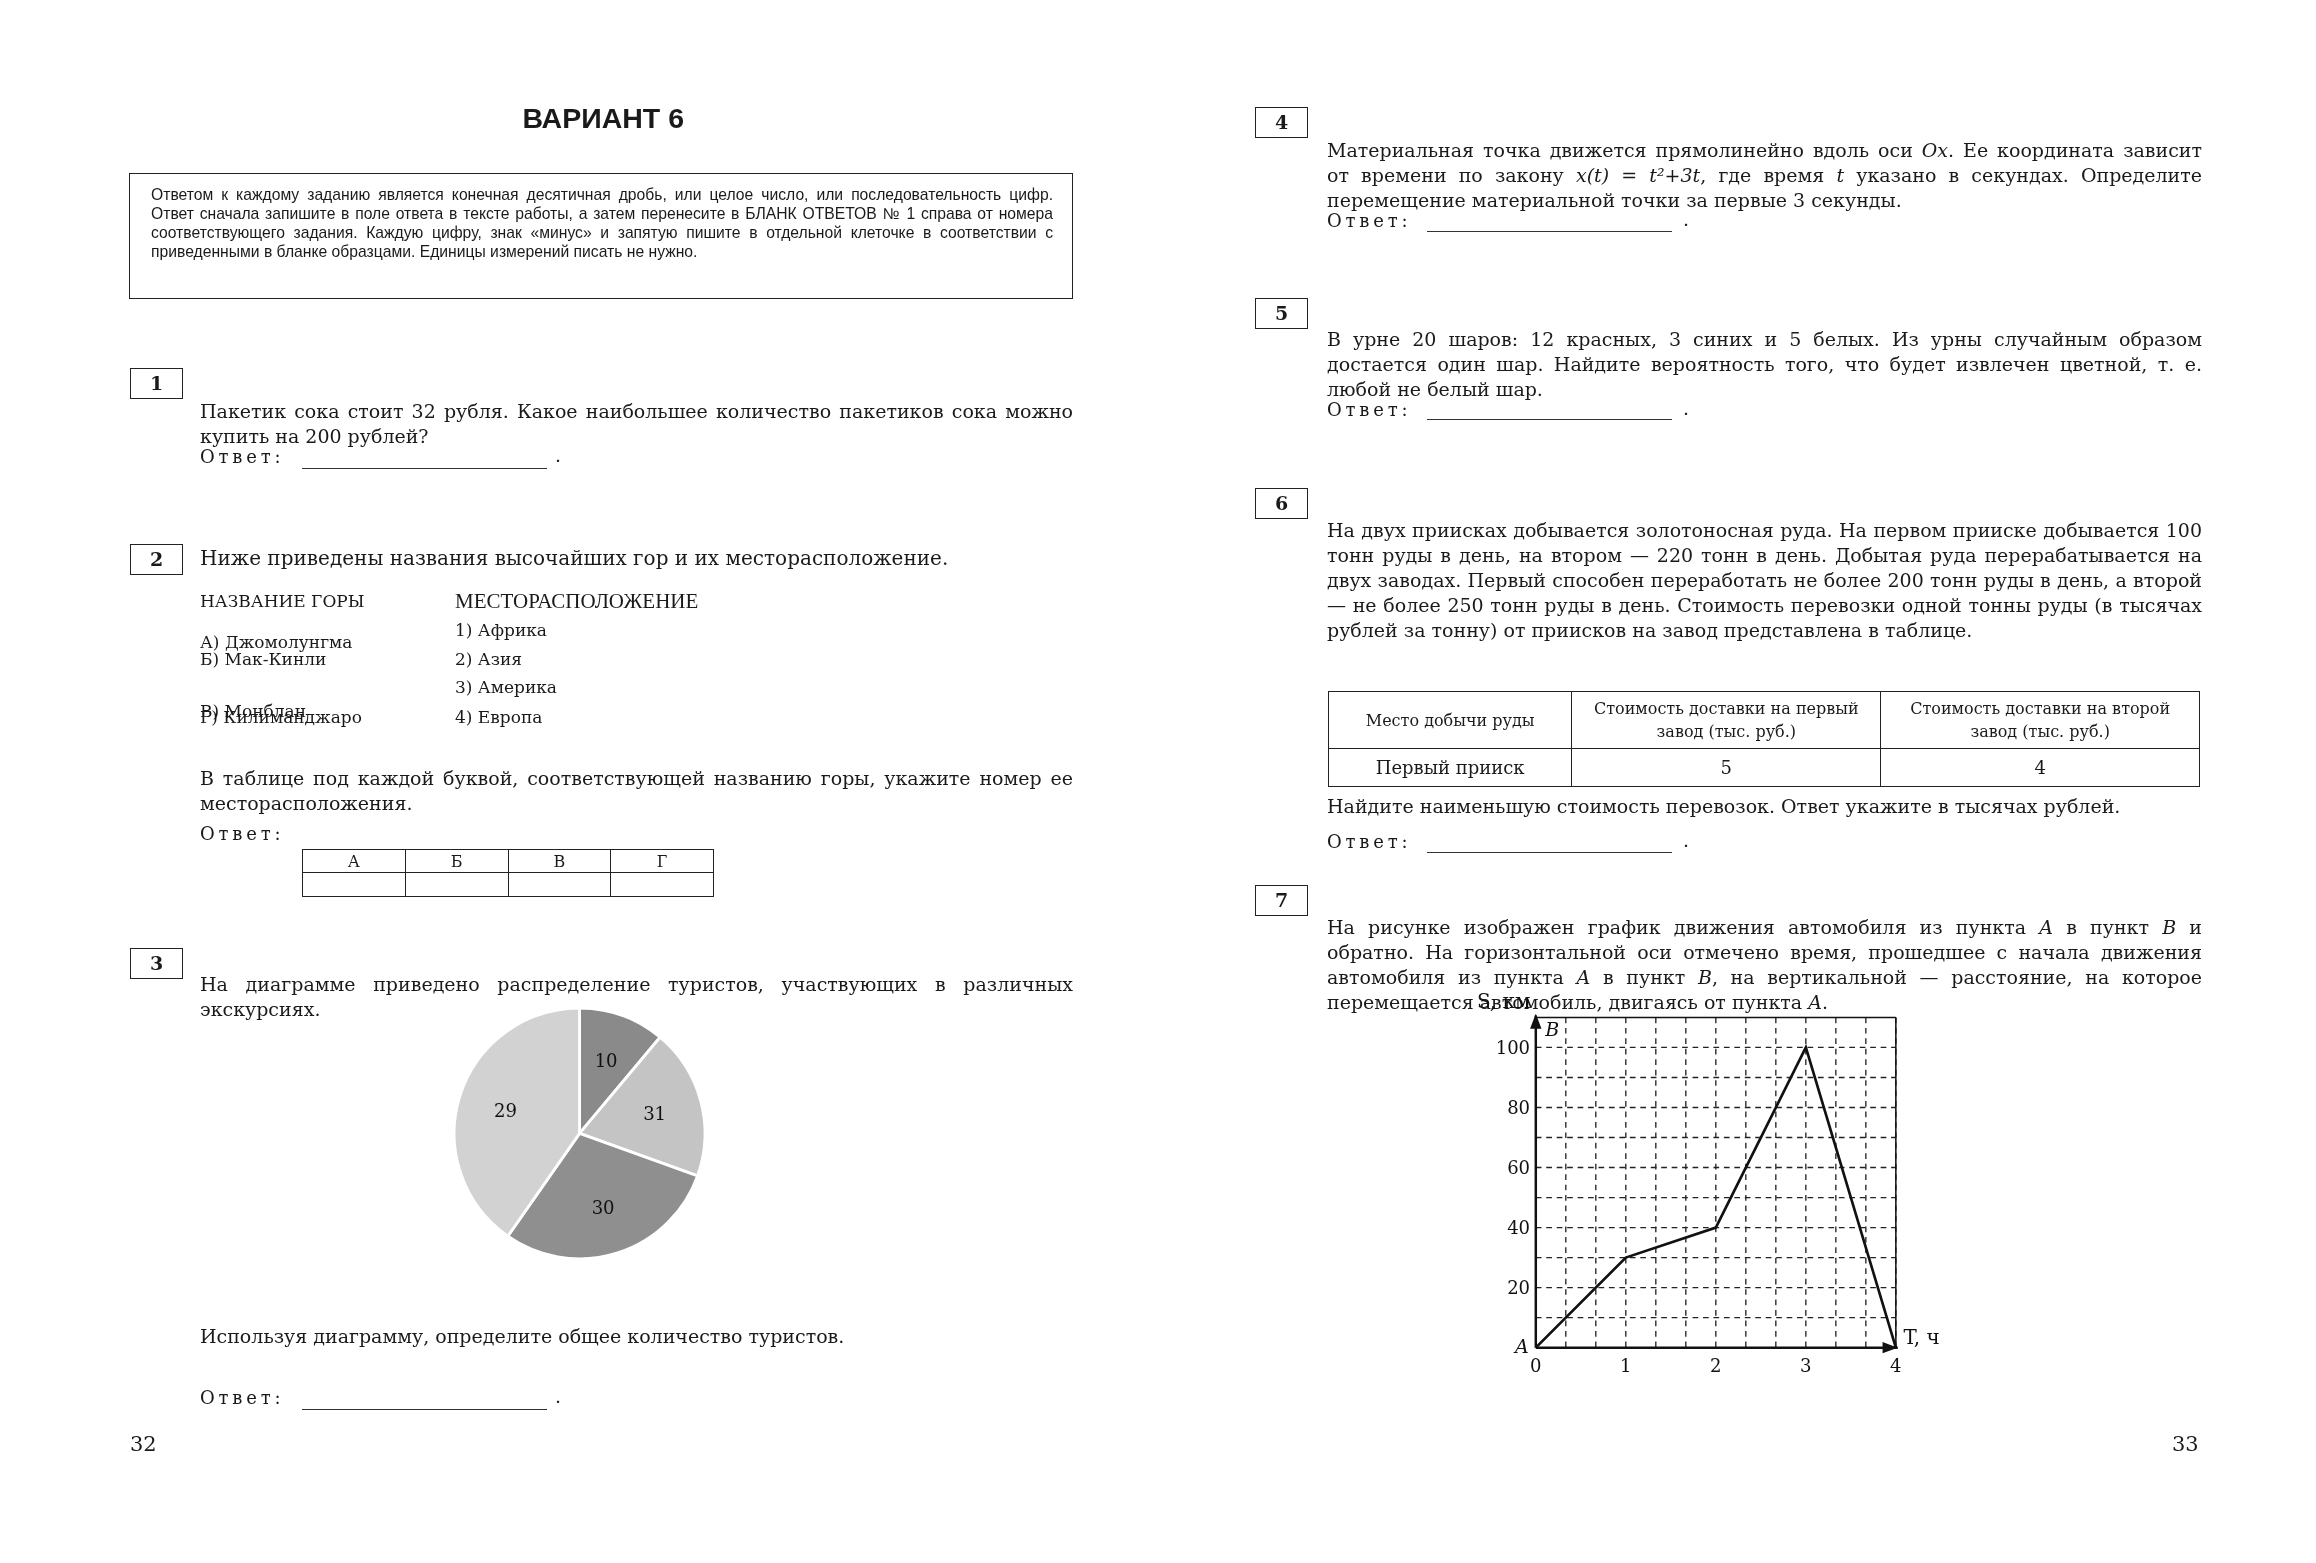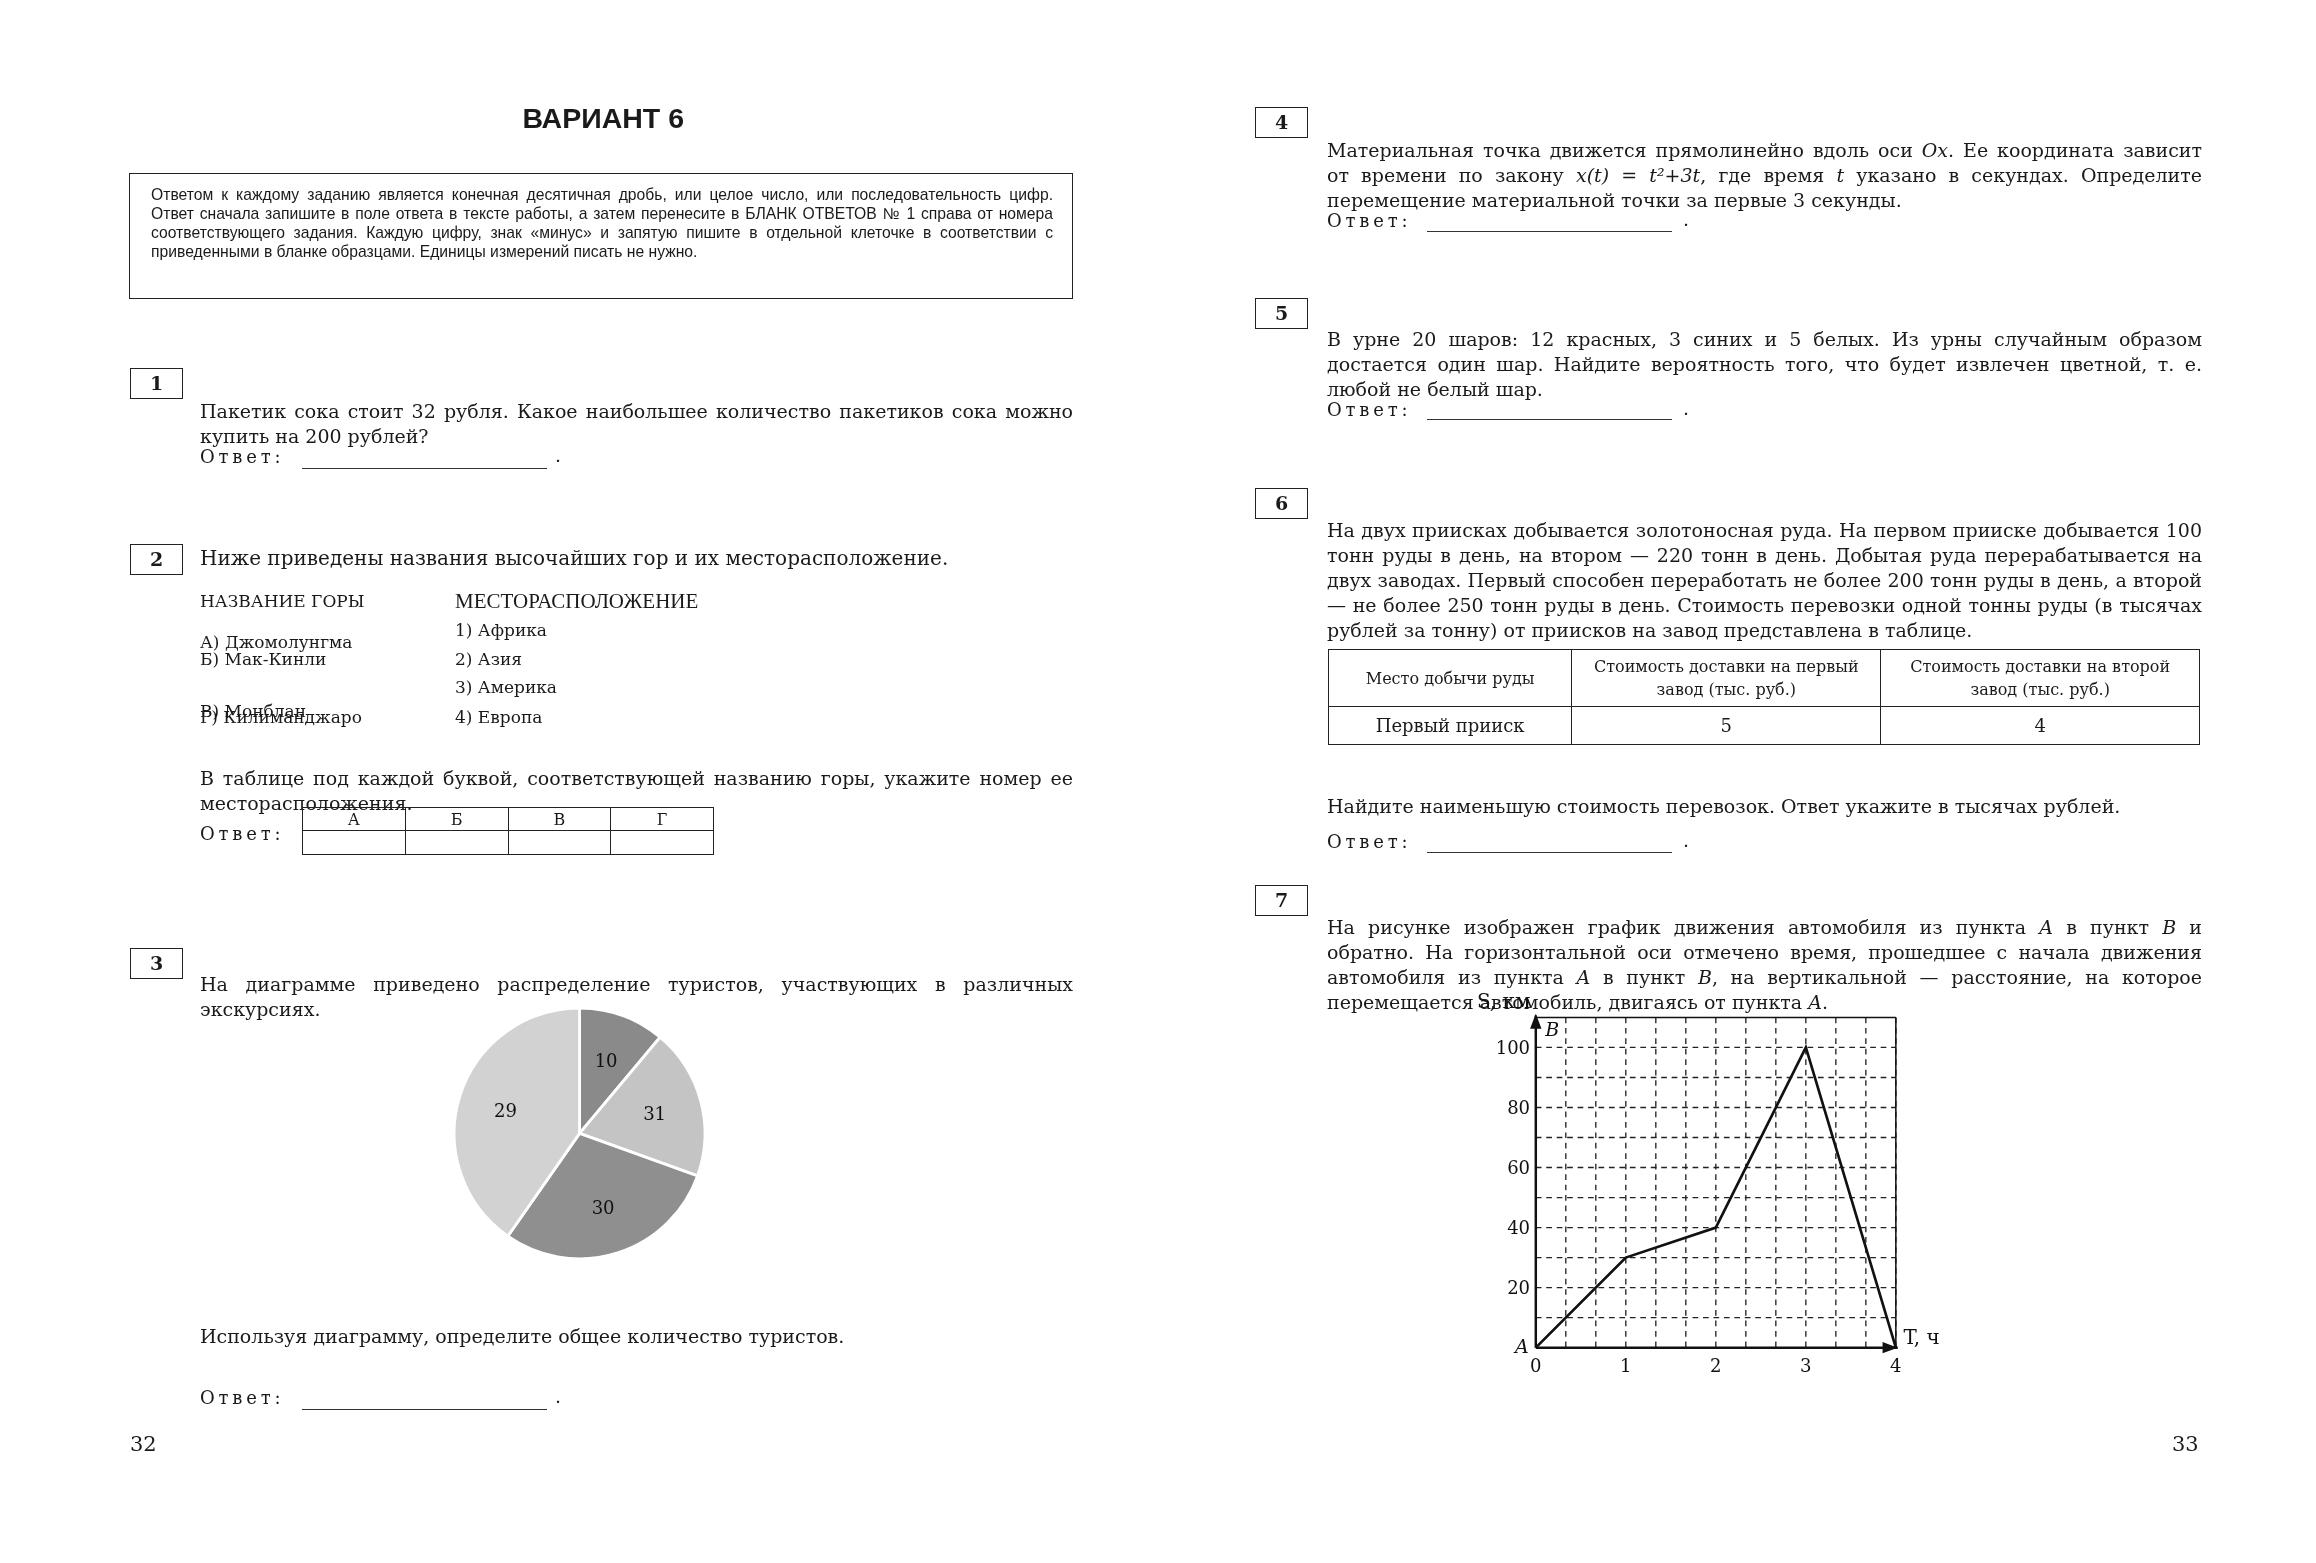--- a/index.html
+++ b/index.html
@@ -10,21 +10,21 @@
   .title { font-family:"Liberation Sans","DejaVu Sans",sans-serif; font-weight:bold; font-size:28.5px; }
   .instr { left:129px; top:173px; width:944px; height:126px; border:1.9px solid #222; box-sizing:border-box;
            padding:11.4px 19px 0 21px; font-family:"Liberation Sans","DejaVu Sans",sans-serif; font-size:15.7px; line-height:19px; text-align:justify; }
   .numbox { width:53px; height:31px; border:1.5px solid #222; box-sizing:border-box; text-align:center;
             font-weight:bold; font-size:19px; line-height:28.5px; }
   .qtext { text-align:justify; text-align-last:left;margin-top:28px; }
   .ans-label { letter-spacing:3.8px; font-size:18px; }
   .ans-line { border-bottom:1.4px solid #333; width:245px; height:0; }
   .dot { font-size:19px; }
   .pagenum { font-size:21px; }
-  table.grid { border-collapse:collapse; }
+  table.grid { border-collapse:collapse;margin-top:42px; }
   table.grid td, table.grid th { border:1.5px solid #222; text-align:center; font-weight:normal; padding:0; }
   .q6table th { font-weight:bold; font-size:16px; line-height:23px; }
   .q6table td { font-size:18px; }
   .ital { font-style:italic; }
 </style>
 </head>
 <body>
 
 <div class="abs title" style="left:518px; top:102px; width:166px; text-align:right;">ВАРИАНТ 6</div>
 

